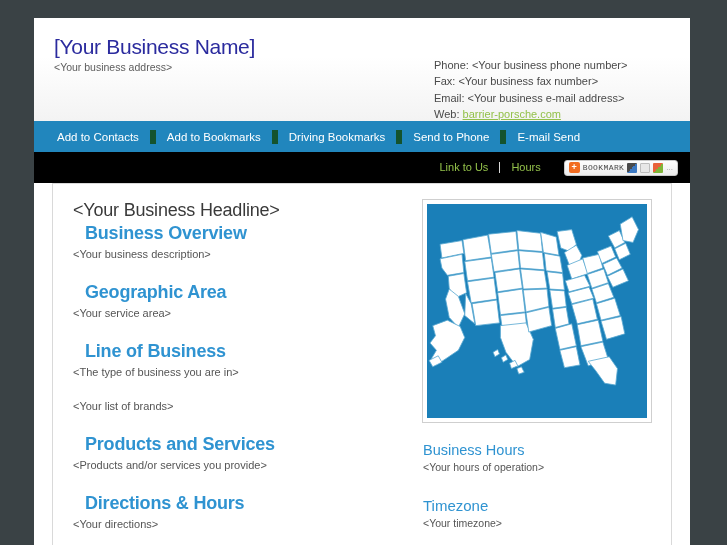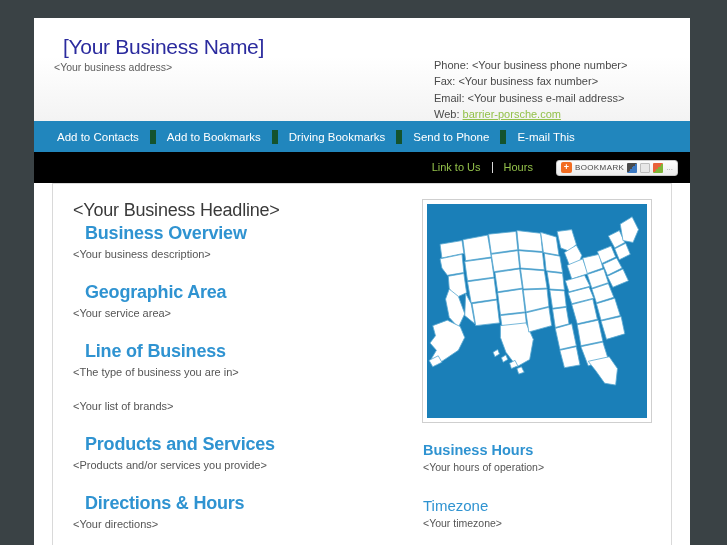--- a/index.html
+++ b/index.html
@@ -21,21 +21,21 @@
   .header {
     height: 103px;
     background: linear-gradient(to bottom, #ffffff 0%, #ffffff 38%, #f3f3f3 100%);
     position: relative;
     padding: 17px 0 0 20px;
   }
   .biz-name {
     color: #2b2b9e;
     font-size: 21px;
     letter-spacing: -0.3px;
-    margin: 0 0 2px 9px;
+    margin: 0 0 2px 0;
     font-weight: normal;
   }
   .biz-addr {
     color: #5d5d5d;
     font-size: 10.5px;
   }
   .contact-block {
     position: absolute;
     left: 400px; top: 39px;
     font-size: 11px;
@@ -85,21 +85,21 @@
     border-radius: 3px;
     background: linear-gradient(to bottom,#fdfdfd,#ececec);
     display: flex; align-items: center;
     padding: 0 4px; gap: 3px;
   }
   .bm-plus {
     width: 11px; height: 11px; border-radius: 2px;
     background: #f26c21; color: #fff;
     font-size: 9px; line-height: 11px; text-align: center; font-weight: bold;
   }
-  .bm-label { font-size: 8px; color: #4a4a4a; letter-spacing: 0.4px; }
+  .bm-label { font-size: 8px; color: #4a4a4a; letter-spacing: 0.4px; font-family: Liberation Mono, monospace; }
   .bm-ico { width: 10px; height: 10px; border-radius: 1px; }
   .bm-ico.a { background: linear-gradient(135deg,#4a4a4a 50%,#3b78c2 50%); }
   .bm-ico.b { background: #e8e8e8; border: 1px solid #bdbdbd; }
   .bm-ico.c { background: linear-gradient(135deg,#e8623a 50%,#7fb539 50%); }
   .bm-dots { font-size: 8px; color: #999; }
   
   .content-box {
     margin: 0 18px;
     border: 1px solid #d9d9d9;
     border-bottom: none;
@@ -134,21 +134,21 @@
     background: #1a7fb8;
     border: 4px solid #ffffff;
     box-shadow: 0 0 0 1px #cfcfcf;
     margin: 0 0 20px 0;
     overflow: hidden;
   }
   .map-frame svg { display: block; width: 100%; height: 100%; }
   .rcol-h {
     color: #2f93d1;
     font-size: 14.5px;
-    font-weight: bold;
+    font-weight: normal;
     margin: 0 0 3px 0;
   }
   .rcol-h.light { font-weight: normal; font-size: 15px; margin-top: 24px; }
   .rcol-p { color: #555; font-size: 10.5px; margin: 0 0 21px 0; }
 </style>
 </head>
 <body>
 
 <div id="page-wrap">
 
@@ -162,21 +162,21 @@
       <div>Email: &lt;Your business e-mail address&gt;</div>
       <div><span>Web: </span><a class="weblink" href="#">barrier-porsche.com</a></div>
     </div>
   </div>
 
   <div class="navbar">
     <a href="#">Add to Contacts</a>
     <a href="#">Add to Bookmarks</a>
     <a href="#">Driving Bookmarks</a>
     <a href="#">Send to Phone</a>
-    <a href="#">E-mail This</a>
+    <a href="#">E-mail Send</a>
   </div>
 
   <div class="toolbar">
     <a href="#">Link to Us</a>
     <div class="tb-sep"></div>
     <a href="#">Hours</a>
     <div class="bookmark-widget">
       <span class="bm-plus">+</span>
       <span class="bm-label">BOOKMARK</span>
       <span class="bm-ico a"></span>

